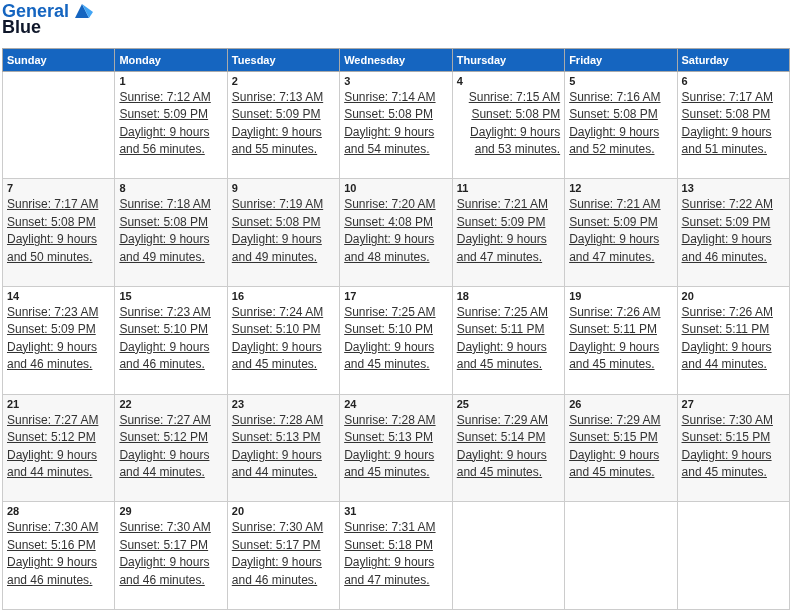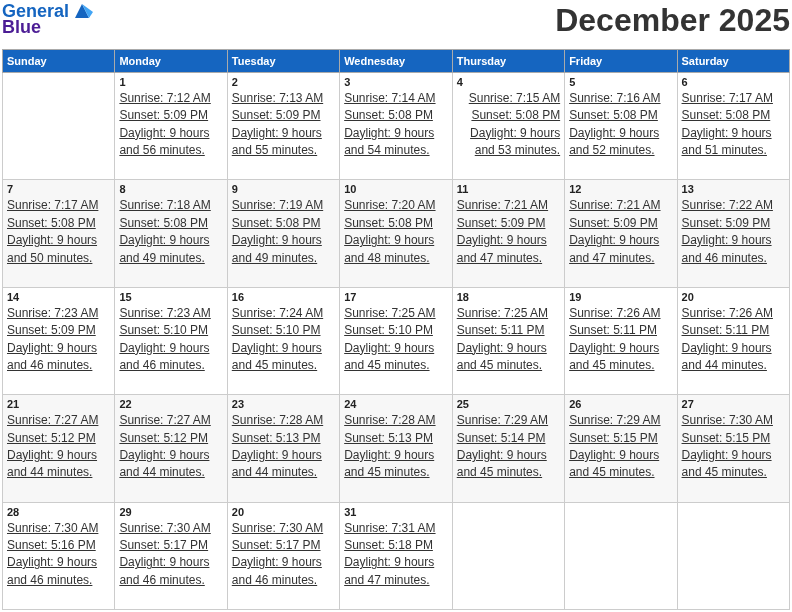--- a/index.html
+++ b/index.html
@@ -99,25 +99,24 @@
       <div style="display:flex;flex-direction:column;align-items:flex-start;">
         <div style="display:flex;align-items:center;">
           <span class="logo-text">
             <span>General</span>
           </span>
           <svg width="22" height="22" viewBox="0 0 22 22" style="margin-left:2px;margin-top:-2px;">
             <polygon points="4,18 11,4 18,18" fill="#1565c0"></polygon>
             <polygon points="11,4 18,18 22,12" fill="#42a5f5"></polygon>
           </svg>
         </div>
-        <span class="logo-text" style="color:#4c1d95;margin-top:-4px;">Blue</span>
+        <span class="logo-text" style="color:#0f172a;margin-top:-4px;">Blue</span>
       </div>
     </div>
     <div class="title-block">
-      <div class="month-title">December 2025</div>
     </div>
   </div>
 
   <table class="calendar">
     <thead>
       <tr>
         <th>Sunday</th>
         <th>Monday</th>
         <th>Tuesday</th>
         <th>Wednesday</th>
@@ -190,21 +189,21 @@
           <td>
             <div class="day-num">9</div>
             <div class="day-info" style="white-space: pre-line;">Sunrise: 7:19 AM
 Sunset: 5:08 PM
 Daylight: 9 hours
 and 49 minutes.</div>
           </td>
           <td>
             <div class="day-num">10</div>
             <div class="day-info" style="white-space: pre-line;">Sunrise: 7:20 AM
-Sunset: 5:08 PM
+Sunset: 4:08 PM
 Daylight: 9 hours
 and 48 minutes.</div>
           </td>
           <td>
             <div class="day-num">11</div>
             <div class="day-info" style="white-space: pre-line;">Sunrise: 7:21 AM
 Sunset: 5:09 PM
 Daylight: 9 hours
 and 47 minutes.</div>
           </td>

